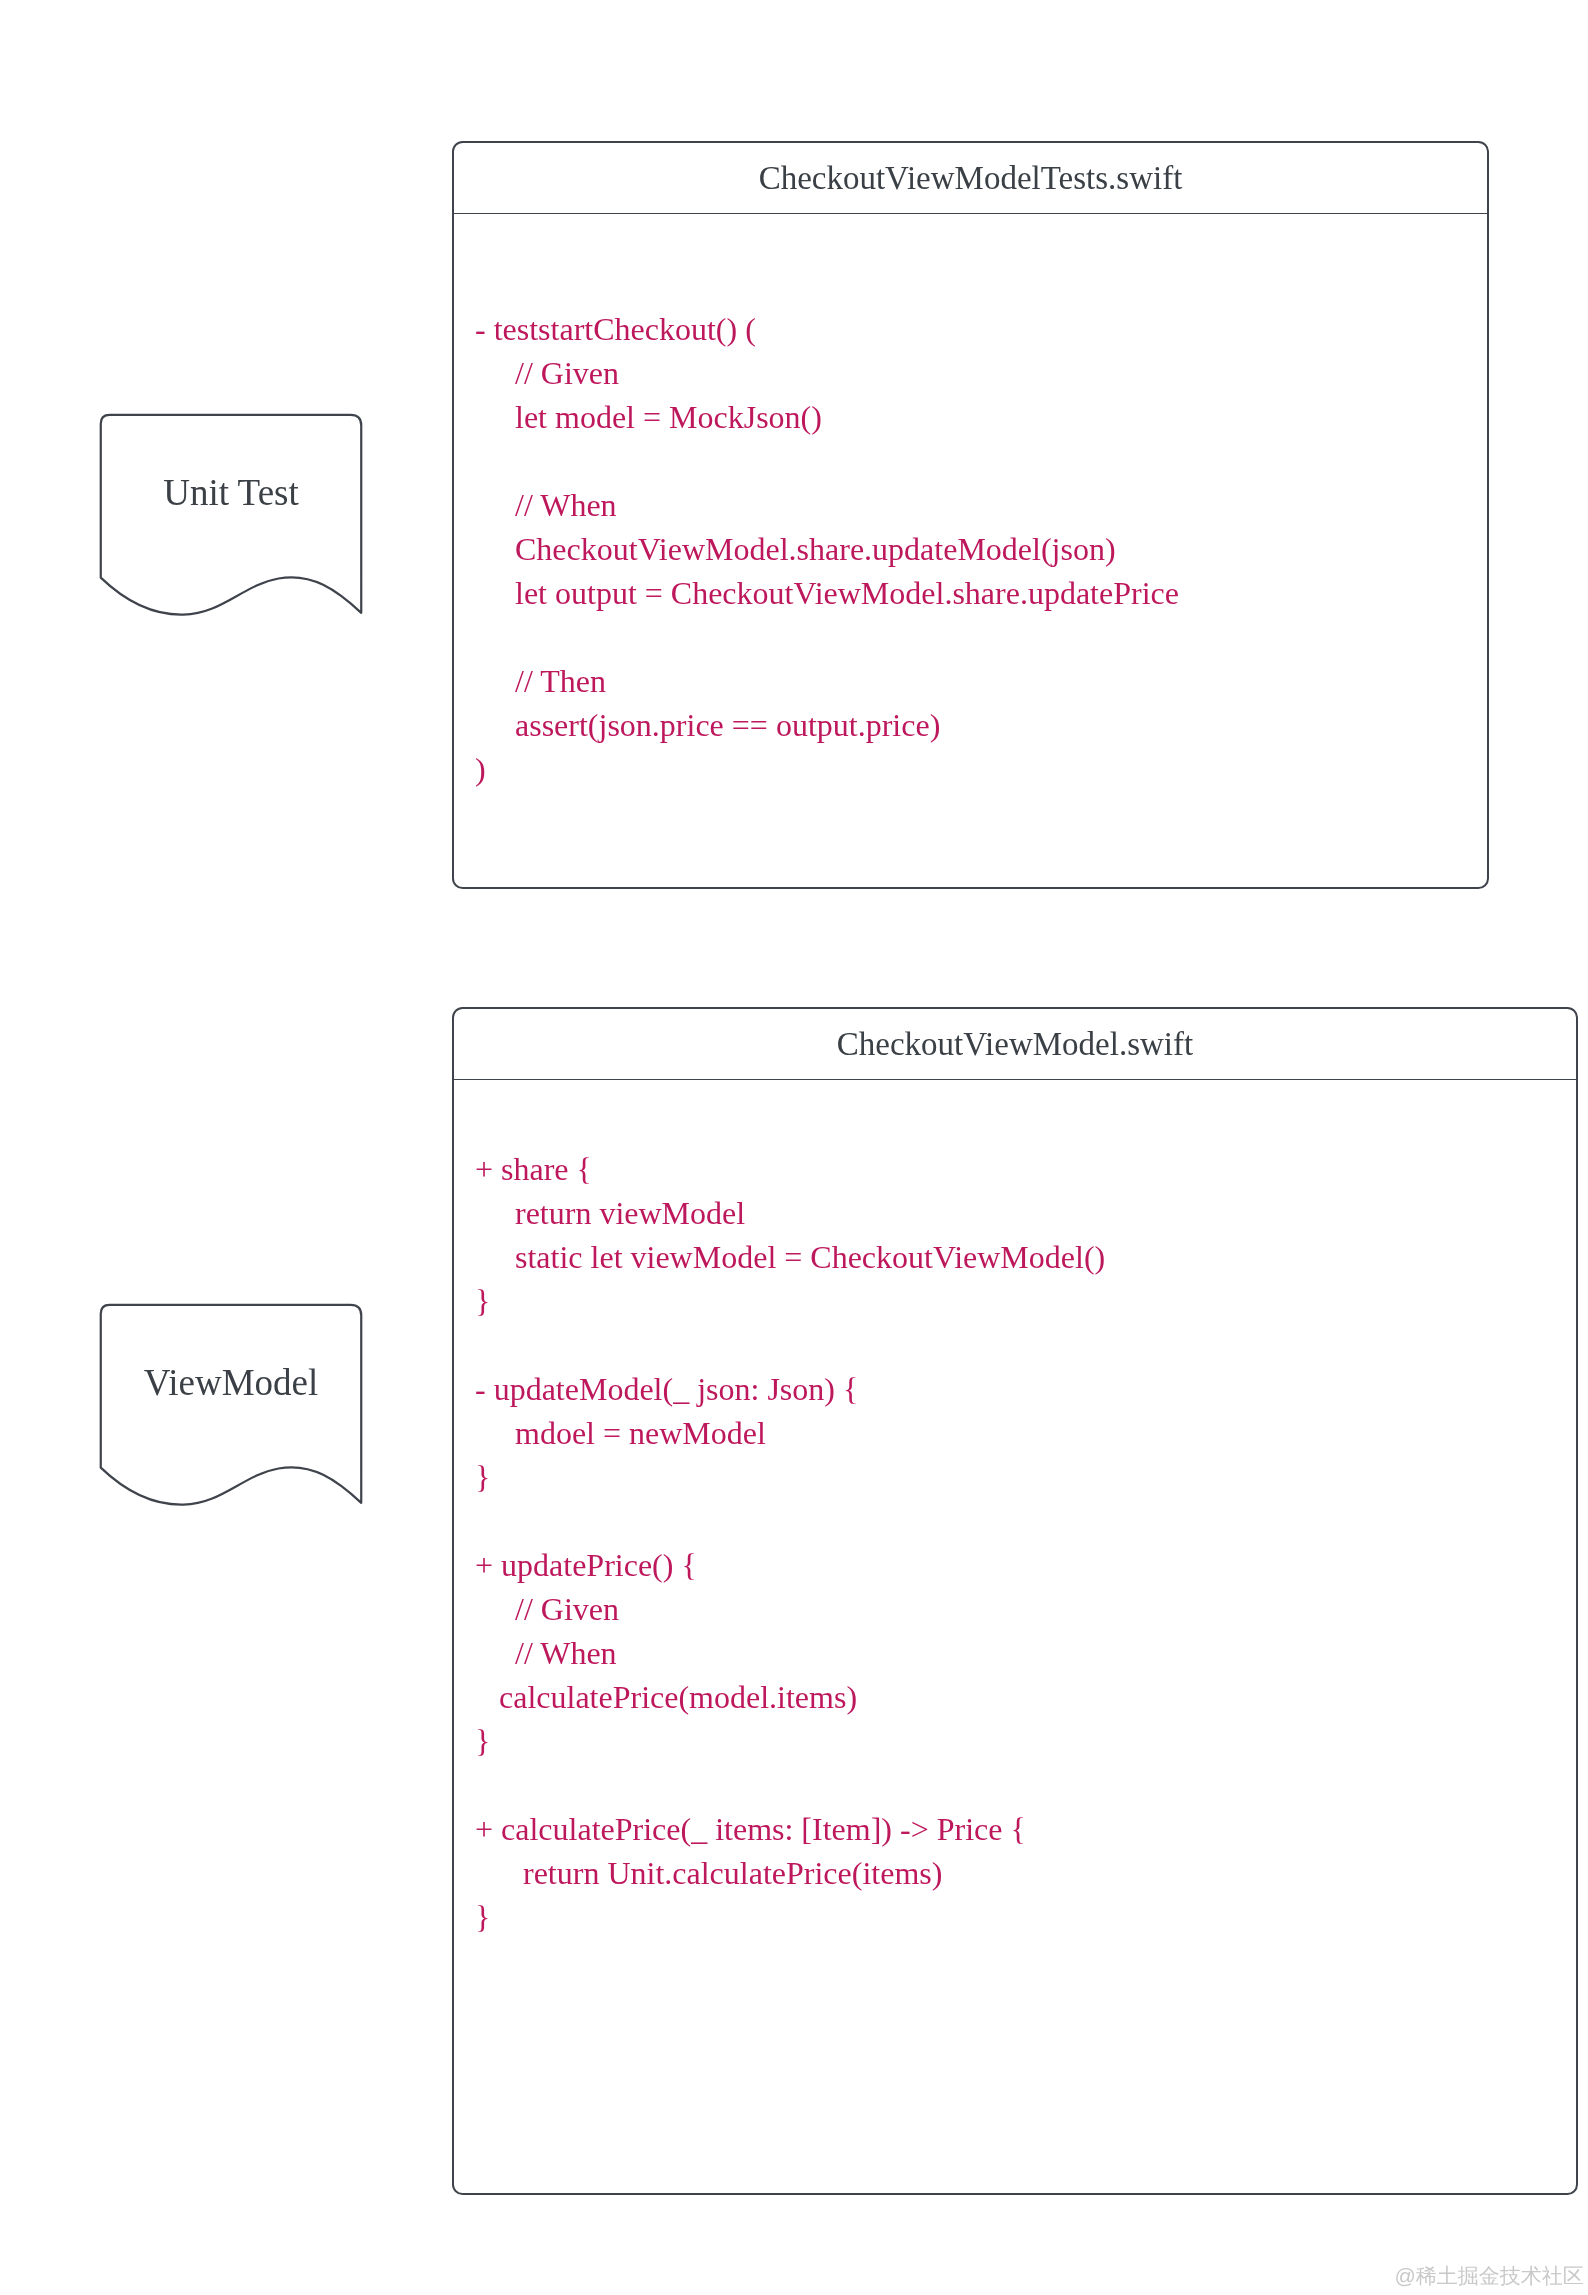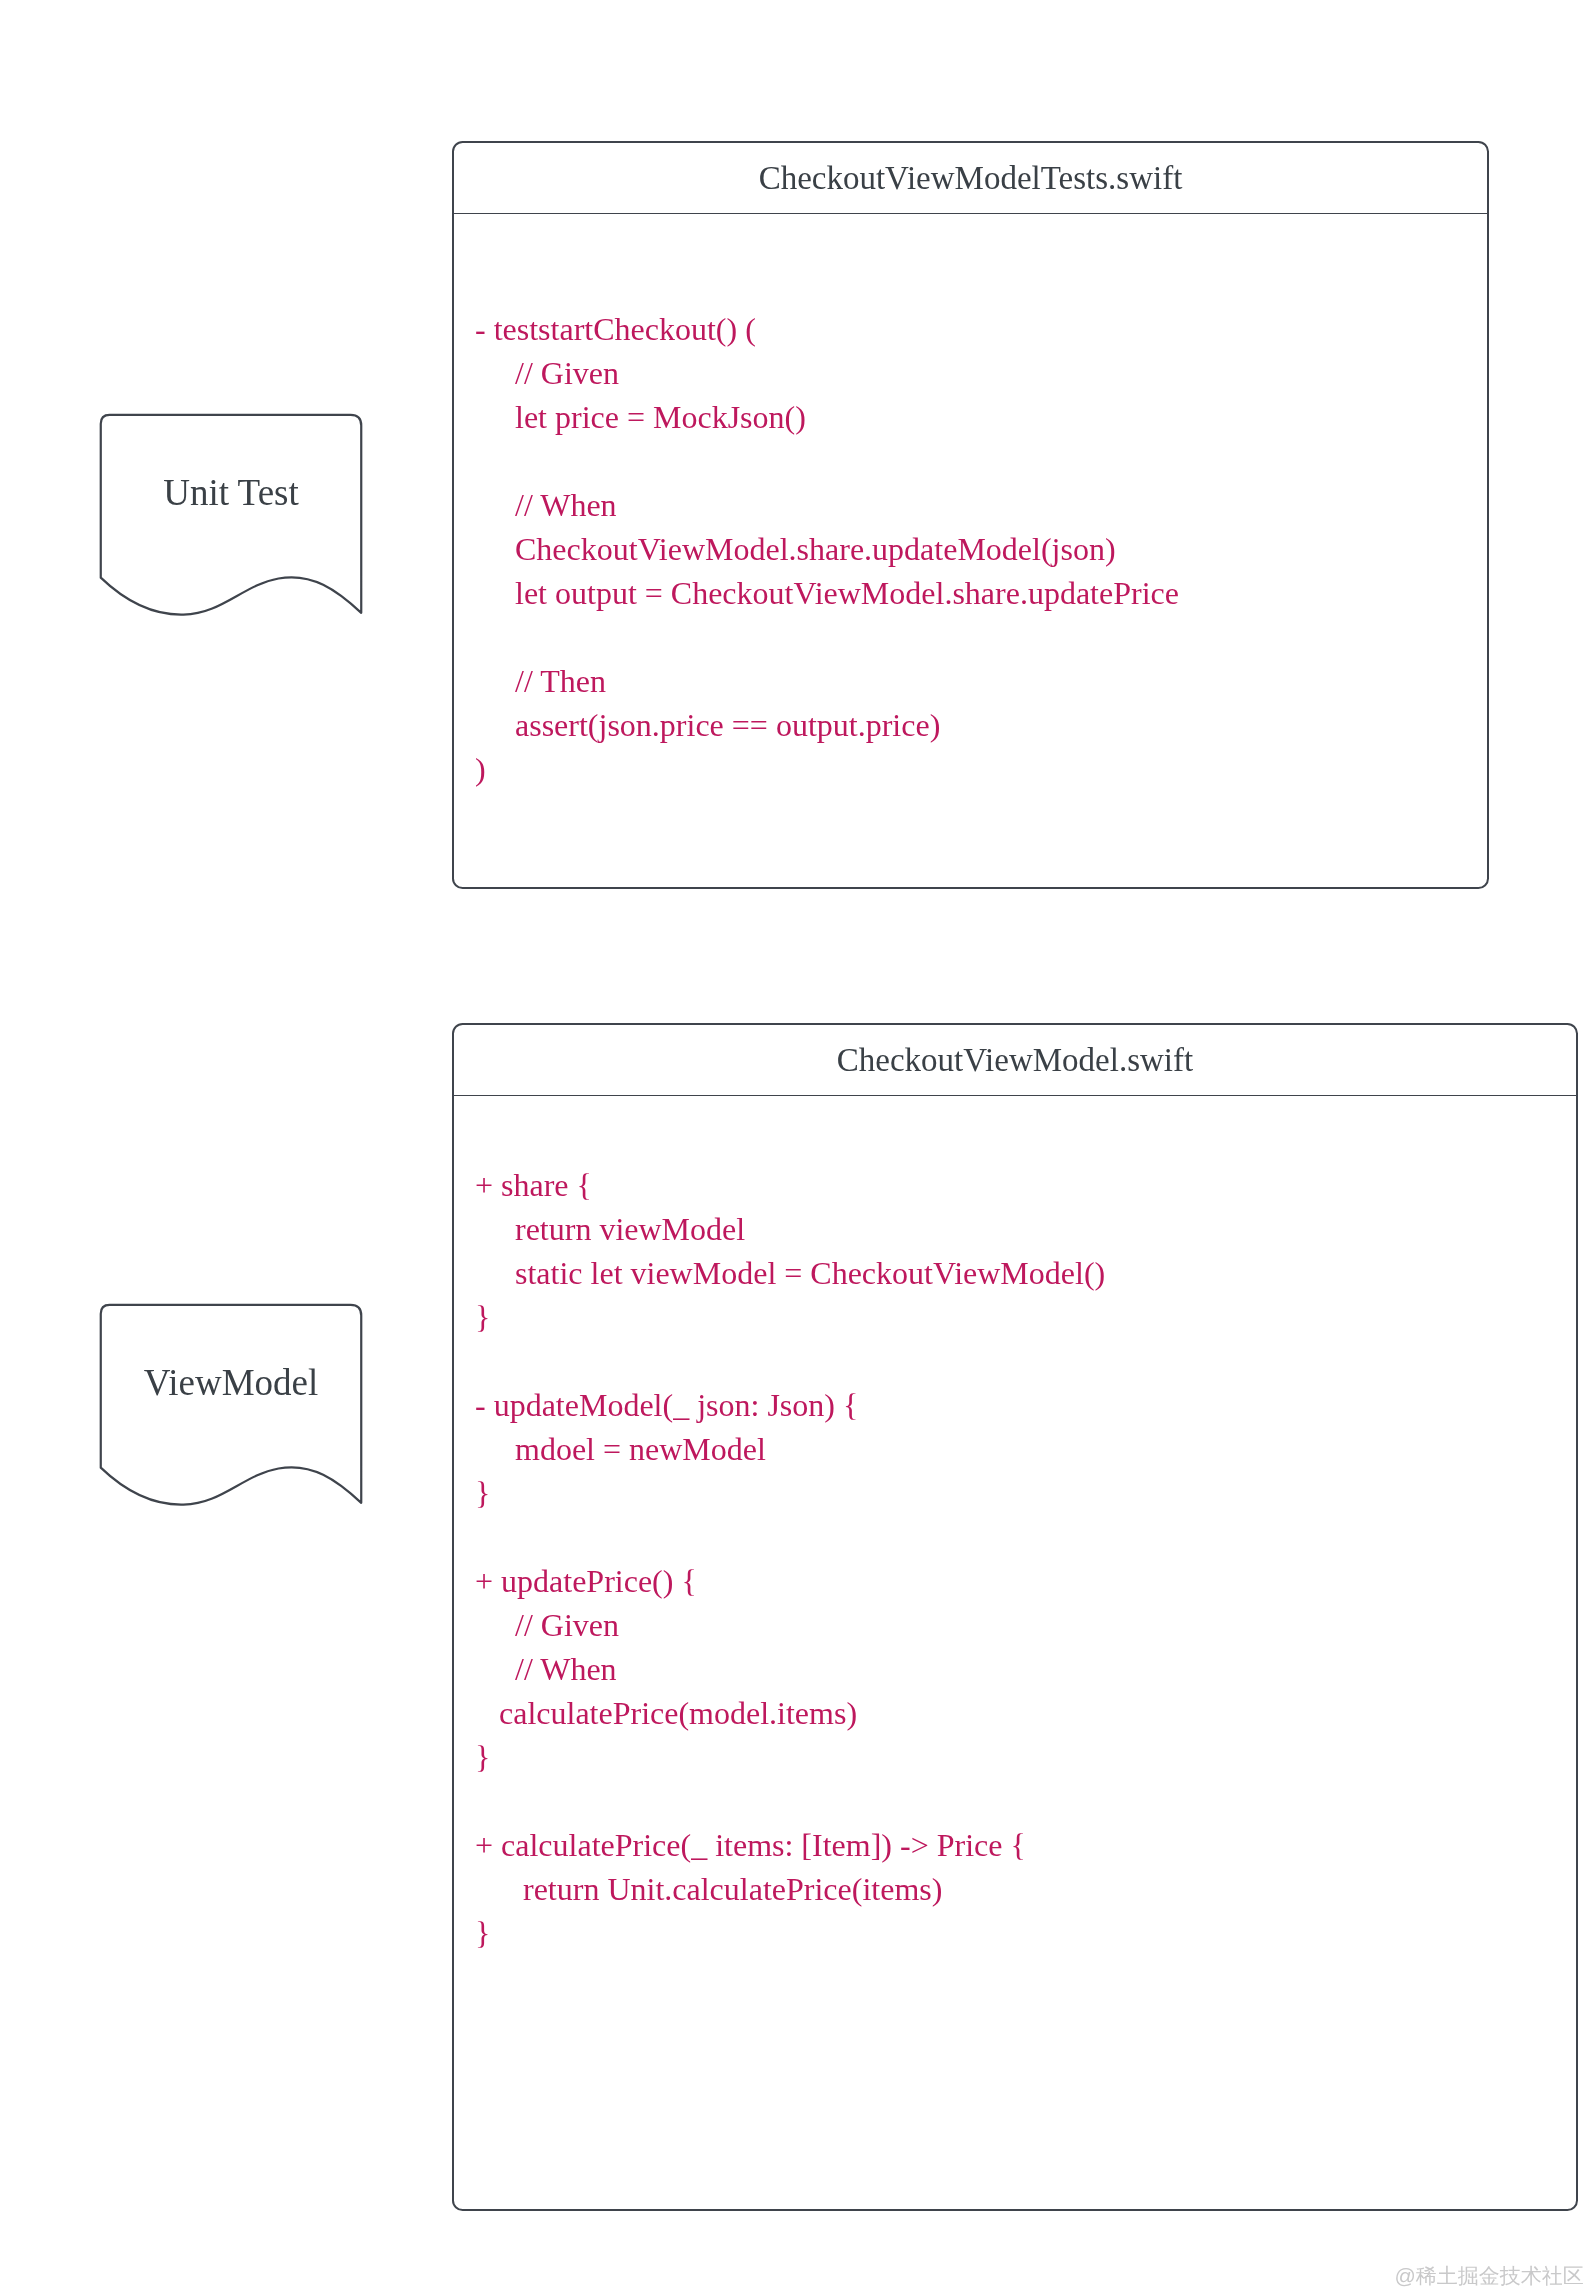--- a/index.html
+++ b/index.html
@@ -12,21 +12,21 @@
     overflow:hidden;
   }
   .class-box{
     position:absolute;
     box-sizing:border-box;
     background:#ffffff;
     border:2.2px solid #3f444c;
     border-radius:10.6px;
   }
   .box-test{left:452px;top:100px;width:1037px;height:748px;margin-top:41px;}
-  .box-vm{left:452px;top:1007px;width:1126px;height:1188px;margin-top:16px;}
+  .box-vm{left:452px;top:1007px;width:1126px;height:1188px;}
   .box-title{
     box-sizing:border-box;
     height:71px;
     display:flex;align-items:center;justify-content:center;
     border-bottom:1.8px solid #3f444c;
     font-size:33px;
     color:#3a4046;
   }
   .box-section{
     box-sizing:border-box;
@@ -88,21 +88,21 @@
                L 2 12 Q 2 2 12 2 Z" fill="#ffffff" stroke="#3f444c" stroke-width="2.5" stroke-linejoin="round"></path>
     </svg>
     <div class="note-label">ViewModel</div>
   </div>
 
   <div class="class-box box-test">
     <div class="box-title">CheckoutViewModelTests.swift</div>
     <div class="box-section sec-test-body">
       <div class="code-line">- teststartCheckout() (</div>
       <div class="code-line">     // Given</div>
-      <div class="code-line">     let price = MockJson()</div>
+      <div class="code-line">     let model = MockJson()</div>
       <div class="code-line"></div>
       <div class="code-line">     // When</div>
       <div class="code-line">     CheckoutViewModel.share.updateModel(json)</div>
       <div class="code-line">     let output = CheckoutViewModel.share.updatePrice</div>
       <div class="code-line"></div>
       <div class="code-line">     // Then</div>
       <div class="code-line">     assert(json.price == output.price)</div>
       <div class="code-line">)</div>
     </div>
   </div>

